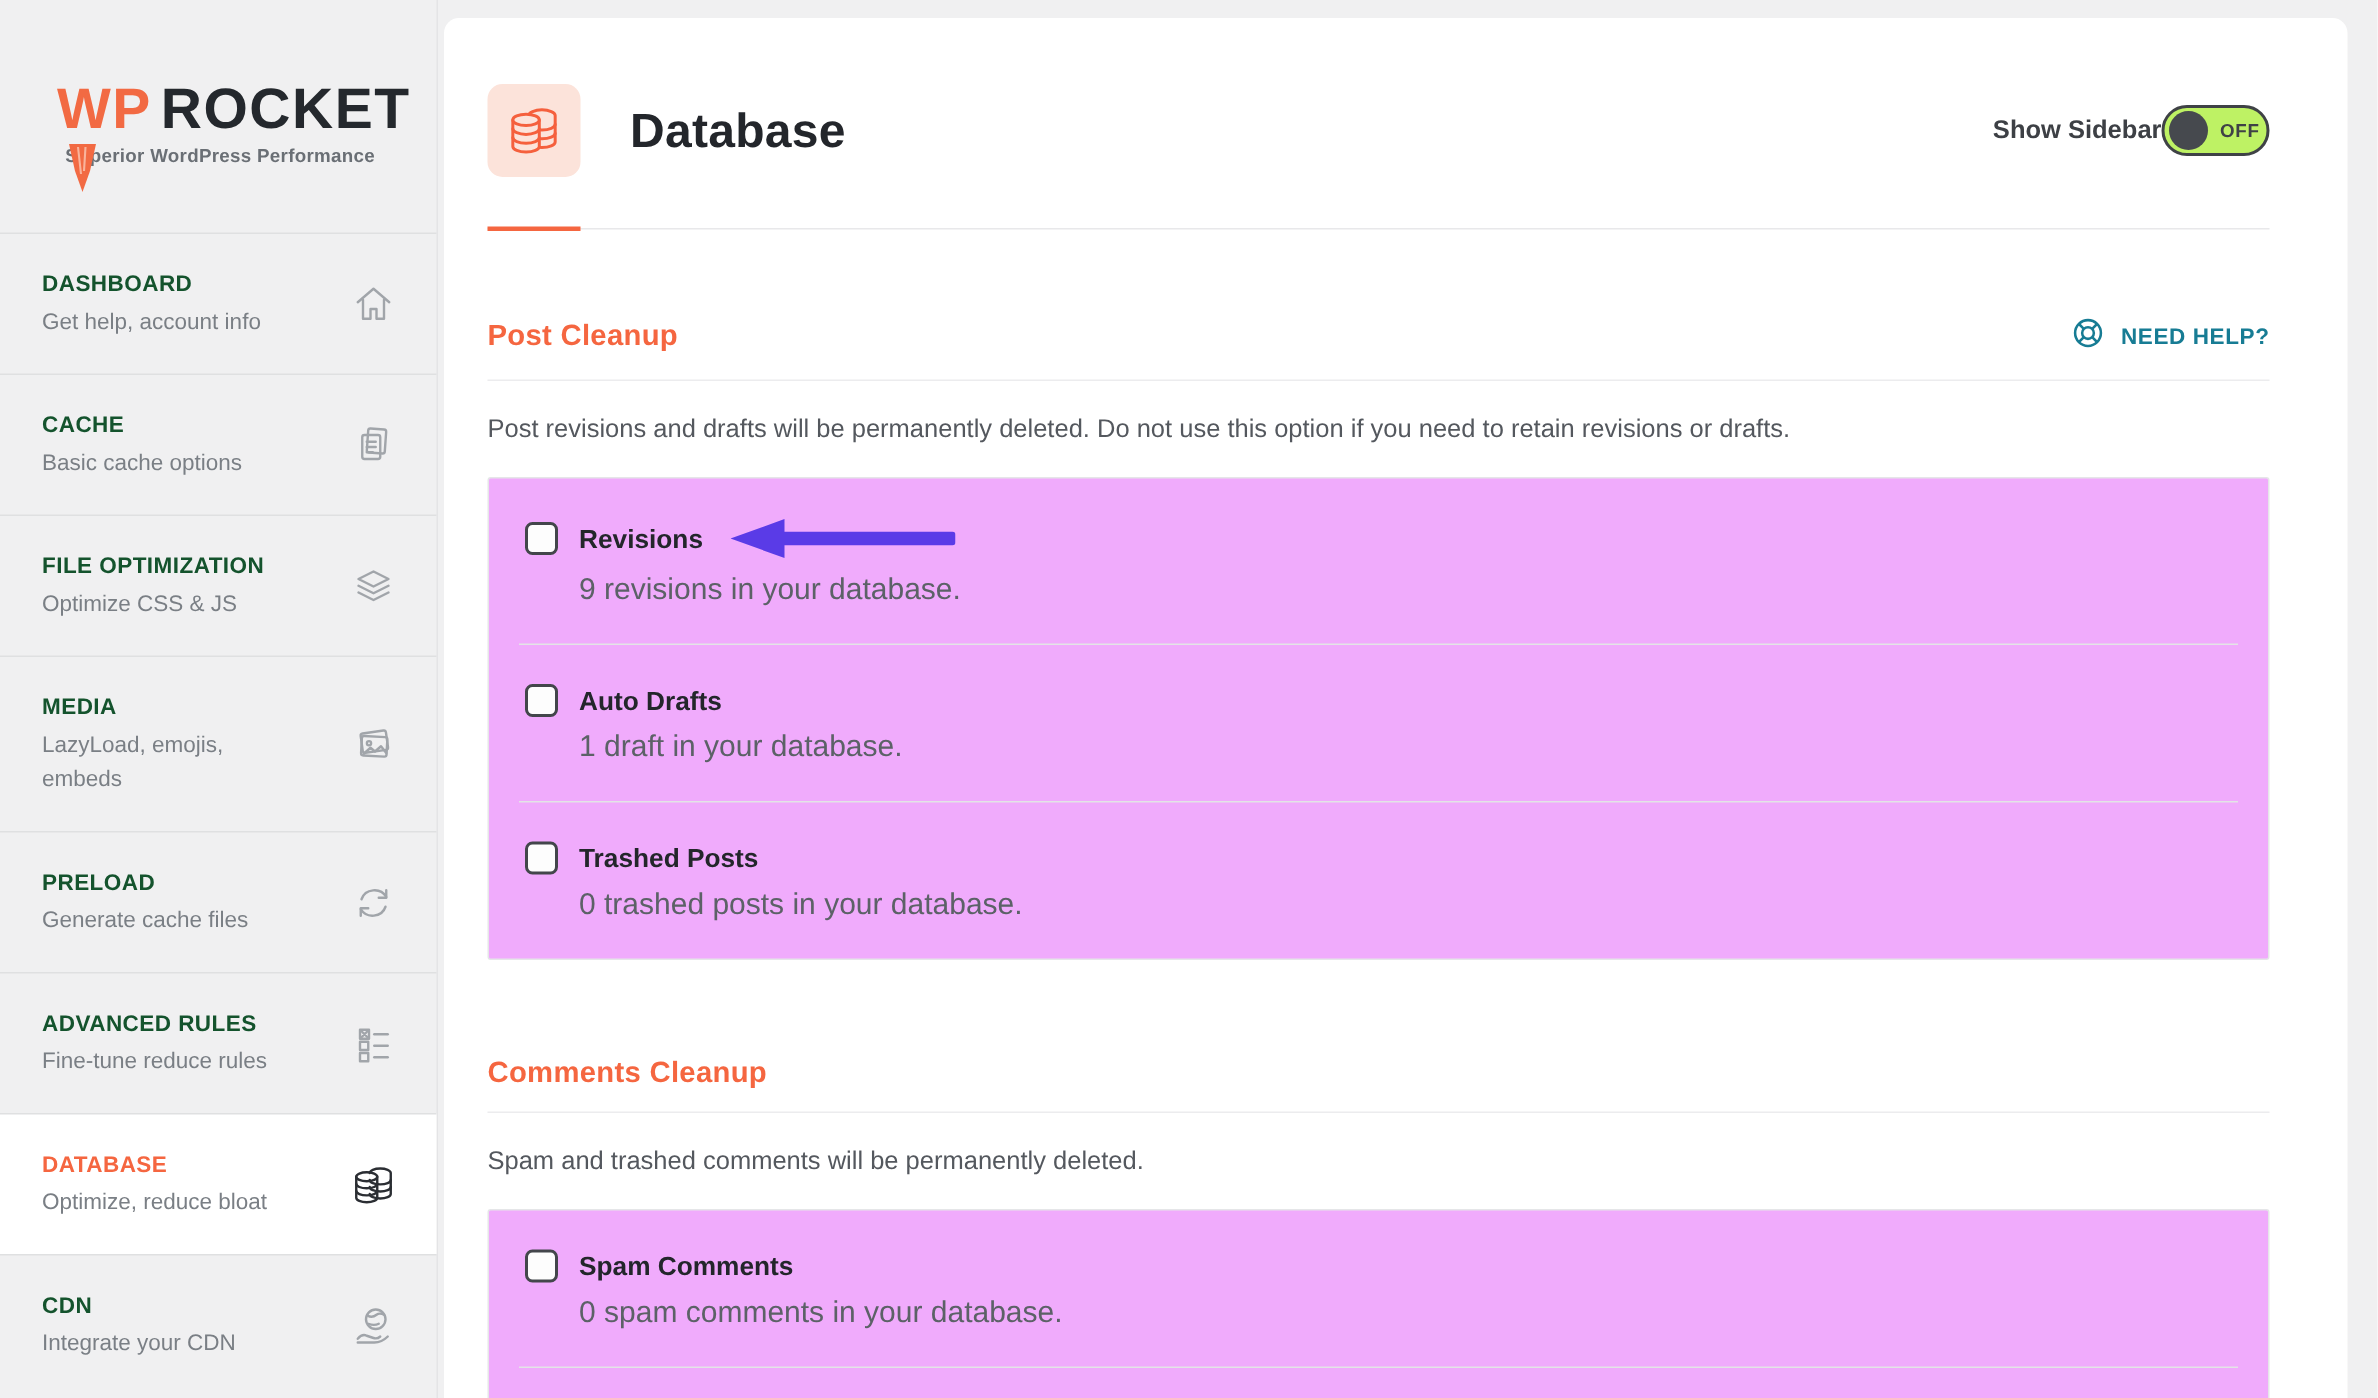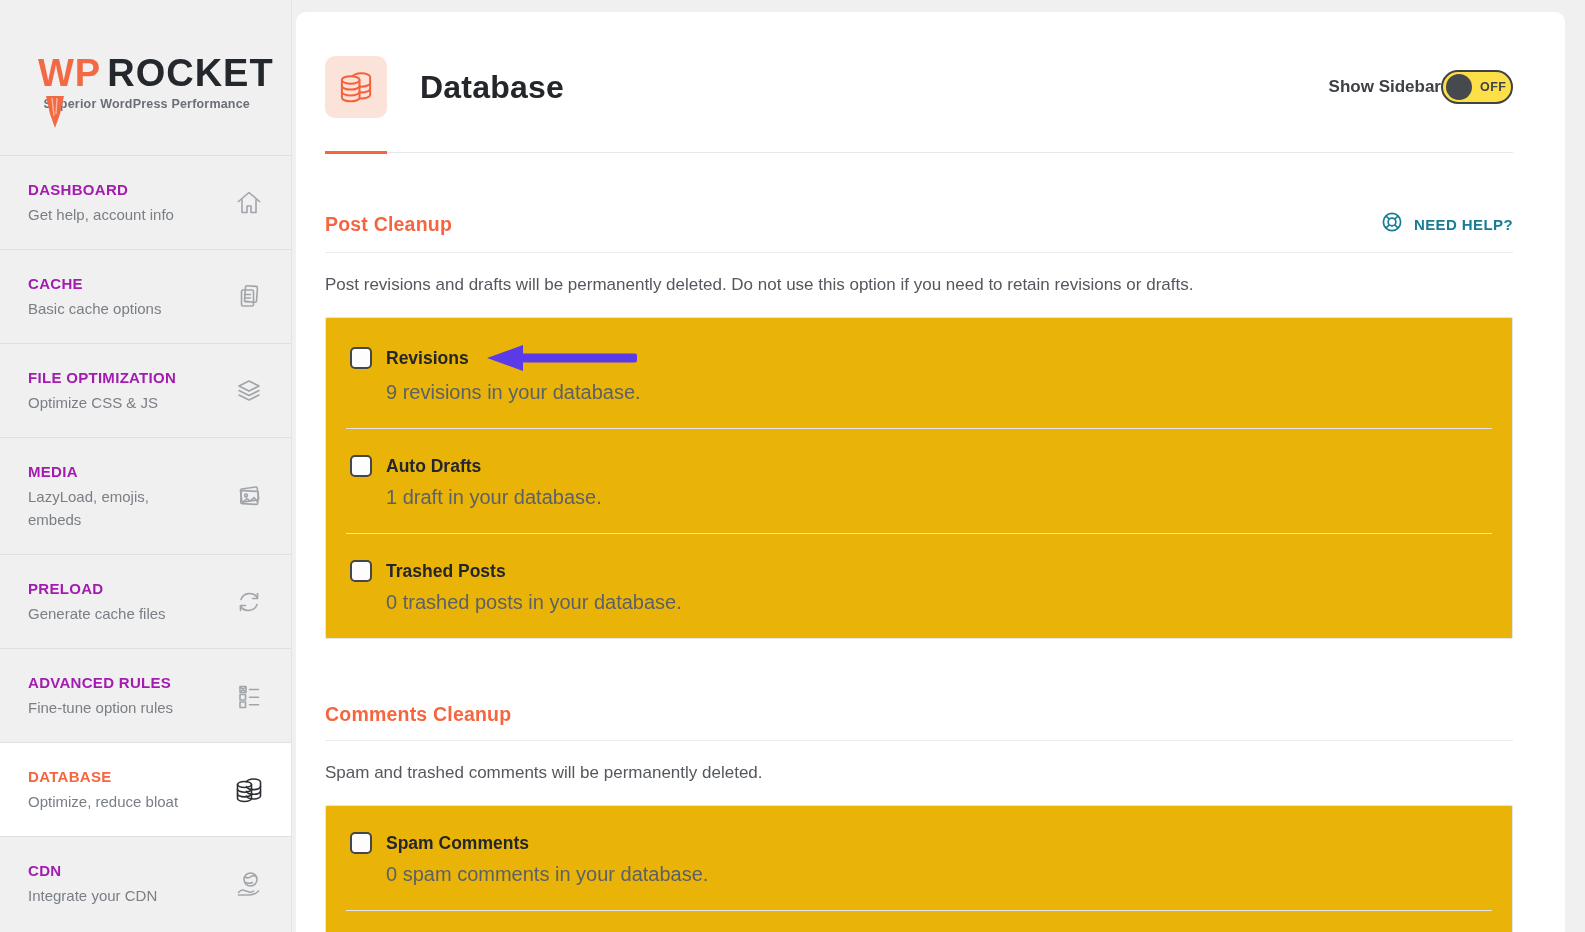--- a/index.html
+++ b/index.html
@@ -25,21 +25,21 @@
     width:212px; text-align:right; margin-top:2px;
     font-size:12.5px; font-weight:700; color:#6a6f75; letter-spacing:.2px;
   }
   .nav { width:100%; }
   .nav-item {
     display:flex; align-items:center; justify-content:space-between;
     padding:23px 26px 23px 28px; min-height:94px;
     border-top:1px solid #dfe0e1; cursor:pointer;
   }
   .nav-text { width:178px; }
-  .nav-title { font-size:15px; font-weight:700; color:#a21caf; letter-spacing:.3px; line-height:22px; }
+  .nav-title { font-size:15px; font-weight:700; color:#14532d; letter-spacing:.3px; line-height:22px; }
   .nav-sub { font-size:15px; color:#7a7f85; line-height:23px; margin-top:2px; }
   .nav-icon svg { display:block; }
   .nav-icon svg .st { stroke:#a1a5aa; fill:none; stroke-width:1.6; stroke-linecap:round; stroke-linejoin:round; }
   .nav-item.active { background:#ffffff; }
   .nav-item.active .nav-title { color:#f56640; }
   .nav-item.active .nav-icon svg .st { stroke:#2b2e33; }
 
   
   .main {
     position:absolute; left:296px; top:12px; width:1269px; height:940px;
@@ -49,42 +49,42 @@
   .page-header { display:flex; align-items:center; margin-top:44px; height:62px; }
   .page-icon {
     width:62px; height:62px; border-radius:10px; background:#fce3da;
     display:flex; align-items:center; justify-content:center; flex:0 0 62px;
   }
   .page-title { font-size:32px; font-weight:700; color:#23262b; margin-left:33px; letter-spacing:.2px; }
   .header-right { margin-left:auto; display:flex; align-items:center; }
   .show-sidebar-label { font-size:17px; font-weight:700; color:#3d4045; }
   .toggle {
     width:72px; height:34px; border:2px solid #3f4246; border-radius:17px;
-    background:#fde047; display:flex; align-items:center; padding:0 8px 0 3px;
+    background:#bef264; display:flex; align-items:center; padding:0 8px 0 3px;
     cursor:pointer;
   }
   .toggle-knob { width:26px; height:26px; border-radius:50%; background:#46494e; flex:0 0 26px; }
   .toggle-label { margin-left:8px; font-size:12.5px; font-weight:700; color:#3f4246; letter-spacing:.5px; }
 
   .tab-underline { position:relative; margin-top:33px; height:3px; }
   .tab-underline .track { position:absolute; left:0; right:0; top:1px; height:1px; background:#e8e8ea; }
   .tab-underline .active-bar { position:absolute; left:0; top:0; width:62px; height:3px; background:#f56640; }
 
   .section-head { display:flex; align-items:center; justify-content:space-between; }
   .section-1 .section-head { margin-top:56px;text-align:center; }
   .section-2 .section-head { margin-top:64px; }
   .section-title { font-size:19.5px; font-weight:700; color:#f56640; letter-spacing:.2px; }
   .need-help { display:flex; align-items:center; gap:10px; cursor:pointer; }
   .need-help svg .st { stroke:#177c94; fill:none; stroke-width:1.7; }
   .need-help-label { font-size:15px; font-weight:700; color:#177c94; letter-spacing:.4px; }
   .section-divider { margin-top:14px; height:1px; background:#ececee; }
   .section-desc { margin-top:20px; font-size:17px; color:#54585e; line-height:24px; }
 
   .options-panel {
-    margin-top:20px; background:#eab308; border:1px solid #e5e6e8; border-radius:2px;
+    margin-top:20px; background:#f0abfc; border:1px solid #e5e6e8; border-radius:2px;
   }
   .option-row { padding:26px 24px 25px 24px; }
   .row-divider { height:1px; background:#e3e4e6; margin:0 20px; }
   .option-main { display:flex; align-items:center; }
   .checkbox {
     width:22px; height:22px; border:2.5px solid #43464b; border-radius:5px;
     background:#fdfdfd; flex:0 0 22px; cursor:pointer;
   }
   .option-label { font-size:17.5px; font-weight:600; color:#23262b; margin-left:14px; }
   .option-desc { font-size:20px; color:#5c6167; margin:9px 0 0 36px; line-height:22px; }
@@ -175,21 +175,21 @@
           <path class="st" d="M24.5 7.5 V12.5 H19.5"></path>
           <path class="st" d="M24 18.5 A9 8.5 0 0 1 7.5 20"></path>
           <path class="st" d="M7.5 24.5 V19.5 H12.5"></path>
         </svg>
       </span>
     </div>
 
     <div class="nav-item">
       <div class="nav-text">
         <div class="nav-title">ADVANCED RULES</div>
-        <div class="nav-sub">Fine-tune option rules</div>
+        <div class="nav-sub">Fine-tune reduce rules</div>
       </div>
       <span class="nav-icon">
         <svg width="32" height="32" viewBox="0 0 32 32">
           <rect class="st" x="7" y="6.5" width="6" height="6"></rect>
             <path class="st" d="M8 7.5 l4 4 M12 7.5 l-4 4"></path>
           <path class="st" d="M16.5 9.5 h9"></path>
           <rect class="st" x="7" y="14.5" width="5.5" height="5.5"></rect>
             <path class="st" d="M16.5 17.2 h9"></path>
           <rect class="st" x="7" y="22" width="5.5" height="5.5"></rect>
             <path class="st" d="M16.5 24.8 h9"></path>

